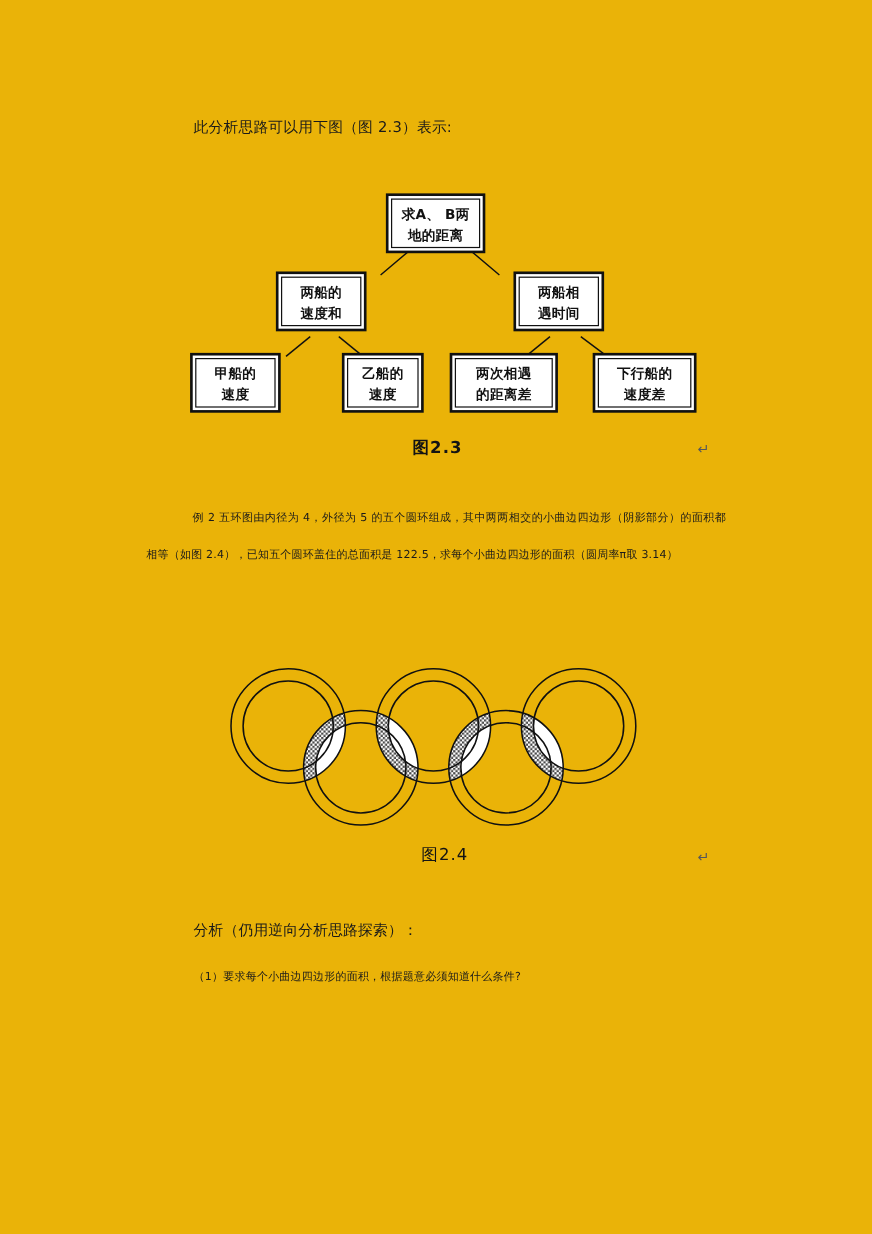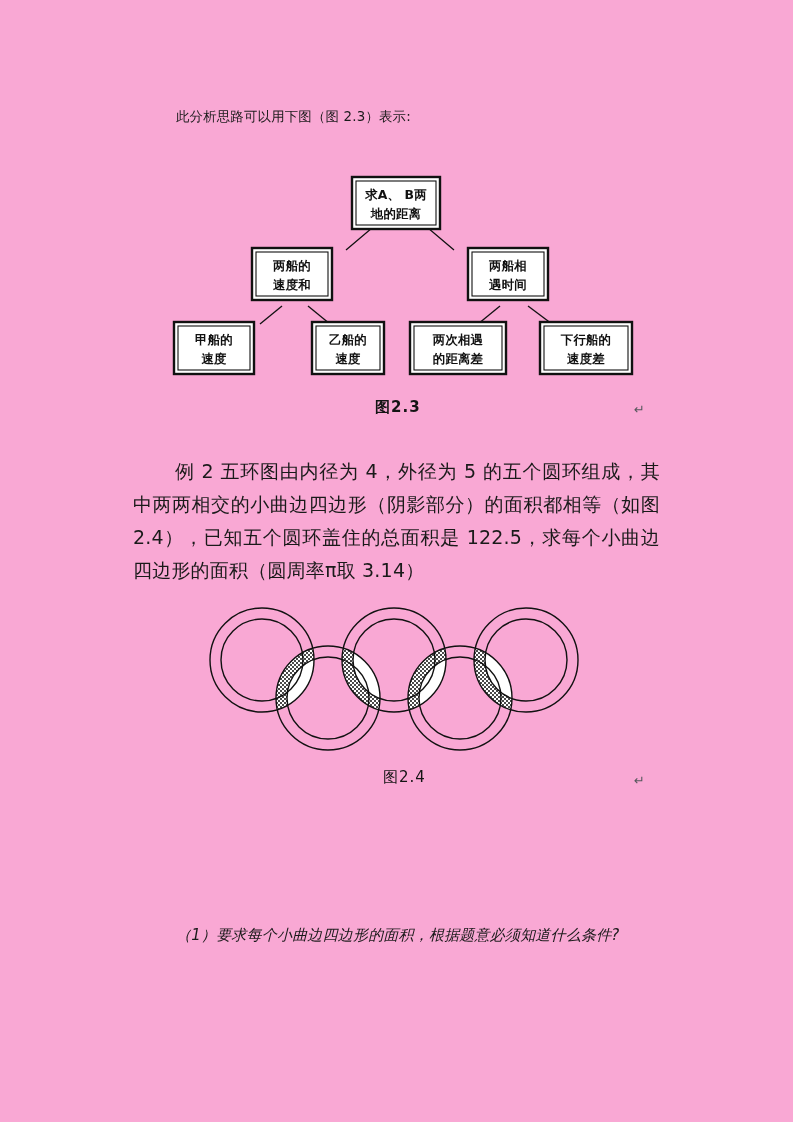--- a/index.html
+++ b/index.html
@@ -16,21 +16,21 @@
     color: #000000;
     -webkit-font-smoothing: antialiased;
   }
 
   .page {
     position: absolute;
     left: 0;
     top: 0;
     width: 793px;
     height: 1122px;
-    background: #f9a8d4;
+    background: #eab308;
   }
 
   
   .para {
     position: absolute;
     font-size: 13.2px;
     line-height: 33px;
     letter-spacing: 0.2px;
     color: #1a1a1a;
     white-space: nowrap;
@@ -40,37 +40,36 @@
     left: 176px;
     top: 100px;
     font-size: 13.4px;
   }
 
   .example-block {
     left: 133px;
     top: 455px;
     width: 527px;
     line-height: 33px;
-    font-size: 19px;
+    font-size: 10px;
     text-align: justify;
     text-align-last: left;
     white-space: normal;
     text-indent: 42px;
   }
 
   .analysis-line {
     left: 176px;
     top: 830px;
     font-size: 13.4px;
   }
   .q1-line {
     left: 176px;
-    top: 919px;
-    font-size: 15px;
-    font-style: italic;
+    top: 872px;
+    font-size: 10px;
   }
 
   .final-block {
     left: 133px;
     top: 915px;
     width: 527px;
     line-height: 33px;
     font-size: 13.4px;
     text-align: justify;
     text-align-last: left;
@@ -324,17 +323,18 @@
           <circle cx="326" cy="62" r="41"></circle>
         </g>
       </g>
     </svg>
   </div>
 
   <div class="caption cap-24">图2.4</div>
 
   <div class="ret ret-2">↵</div>
 
+  <div class="para analysis-line">分析（仍用逆向分析思路探索）：</div>
 
   <div class="para q1-line">（1）要求每个小曲边四边形的面积，根据题意必须知道什么条件?</div>
 
 
 </div>
 
 </body></html>

